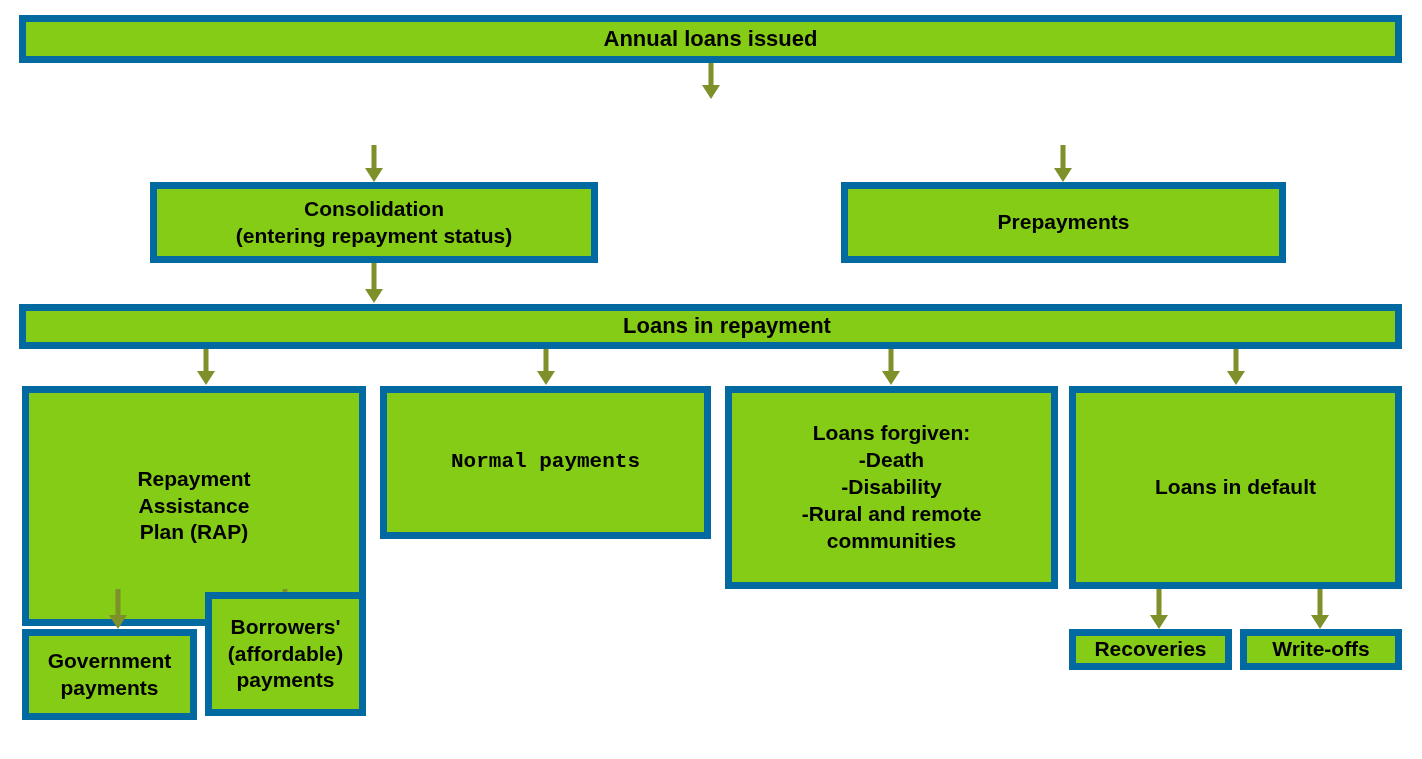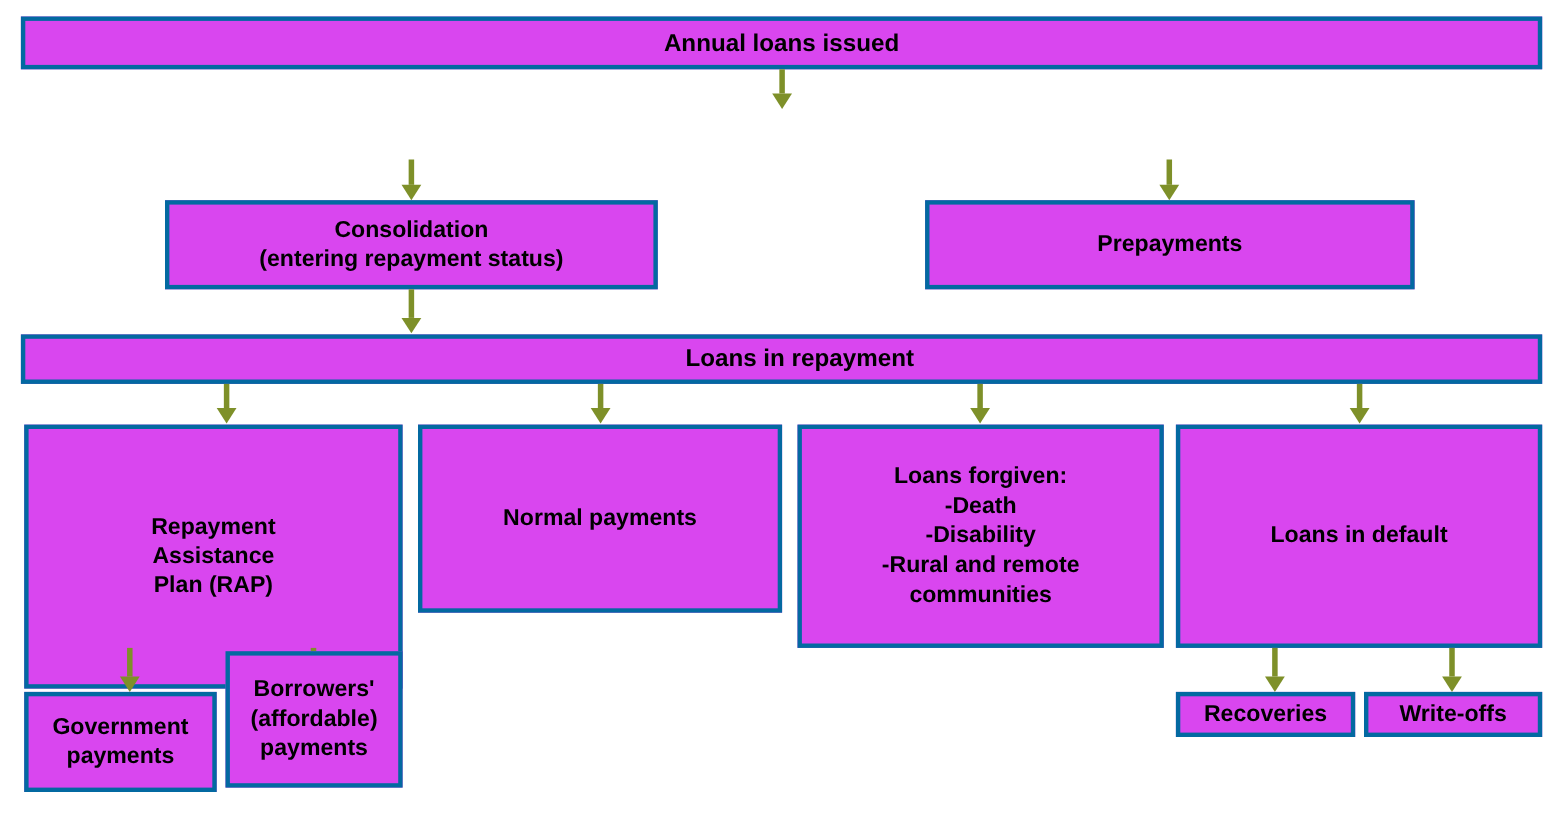--- a/index.html
+++ b/index.html
@@ -13,22 +13,22 @@
   #flow-root {
     position: relative;
     width: 1422px;
     height: 759px;
     background: #ffffff;
     overflow: hidden;
   }
   .node {
     position: absolute;
     box-sizing: border-box;
-    background: #d946ef;
-    border: 4px solid #0369a1;
+    background: #84cc16;
+    border: 7px solid #0369a1;
     display: flex;
     align-items: center;
     justify-content: flex-start;
     text-align: center;
     color: #000000;
     font-weight: bold;
     line-height: 1.28;
   }
   .node .lbl {
     display: block;
@@ -127,21 +127,21 @@
     <div class="shaft" style="height:22px;"></div>
     <div class="head" style="top:22px;"></div>
   </div>
 
   <div class="node col" style="left:22px; top:386px; width:344px; height:240px;">
     <span class="lbl">Repayment
 Assistance
 Plan (RAP)</span>
   </div>
 
-  <div class="node col" style="left:380px; top:386px; width:331px; height:171px;">
+  <div class="node col" style="left:380px; top:386px; width:331px; height:153px;font-family:Liberation Mono, monospace;">
     <span class="lbl">Normal payments</span>
   </div>
 
   <div class="node col" style="left:725px; top:386px; width:333px; height:203px;">
     <span class="lbl">Loans forgiven:
 -Death
 -Disability
 -Rural and remote
 communities</span>
   </div>

